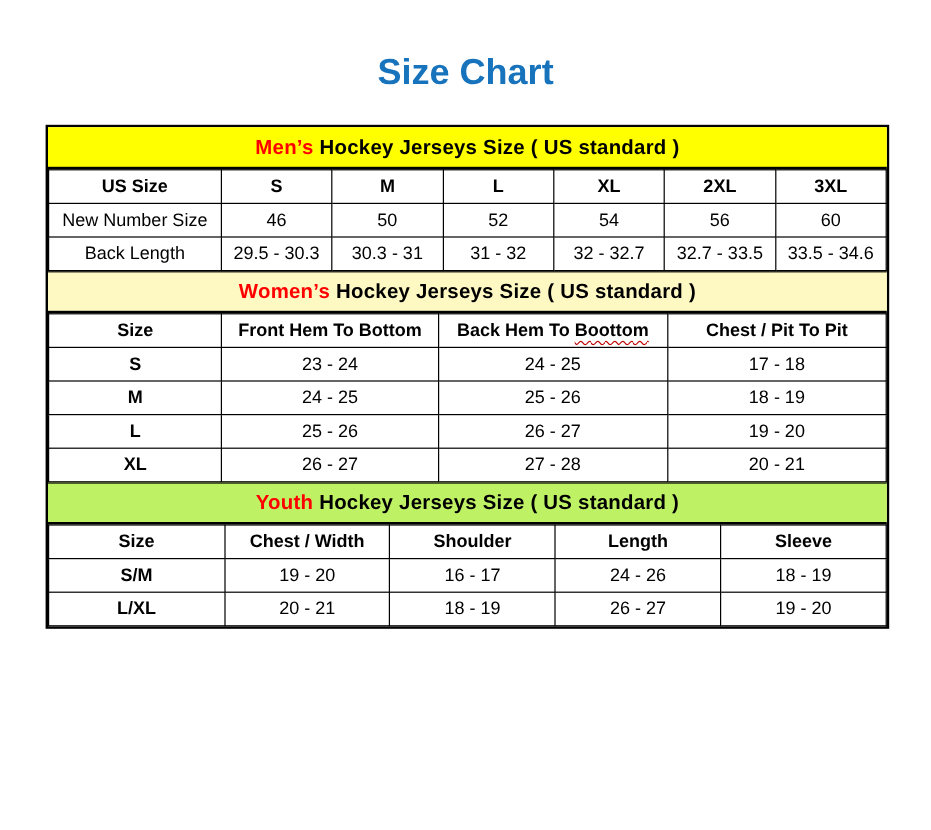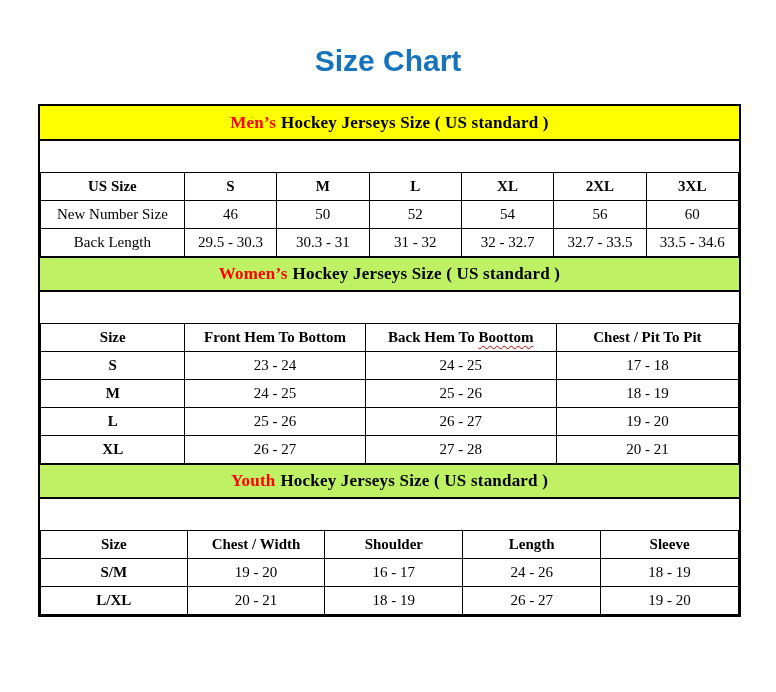--- a/index.html
+++ b/index.html
@@ -16,41 +16,39 @@
     text-align: center;
     font-size: 30px;
     line-height: 34px;
     font-weight: 700;
   }
   .chart {
     margin: 26px 0 0 38px;
     width: 703px;
     border: 2px solid #000000;
     background: #ffffff;
-    font-family: Liberation Serif, serif;
   }
   .section-header {
     display: flex;
     align-items: center;
     justify-content: center;
     gap: 5px;
     height: 35px;
     border-bottom: 2px solid #000000;
     font-size: 17px;
     font-weight: 700;
     letter-spacing: 0.2px;
   }
   .section + .section .section-header {
     border-top: 1px solid #000000;
   }
   table {
     width: 100%;
     border-collapse: collapse;
     table-layout: fixed;
-    margin-top: 31px;
   }
   th, td {
     border: 1px solid #000000;
     text-align: center;
     vertical-align: middle;
     height: 28px;
     padding: 0 2px;
     font-size: 15px;
     font-weight: 400;
     white-space: nowrap;
@@ -112,21 +110,21 @@
             <td>30.3 - 31</td>
             <td>31 - 32</td>
             <td>32 - 32.7</td>
             <td>32.7 - 33.5</td>
             <td>33.5 - 34.6</td>
           </tr>
         </tbody>
       </table>
     </section>
     <section class="section">
-      <div class="section-header" style="background: #bef264;">
+      <div class="section-header" style="background: #fef9c3;">
         <span style="color: rgb(255, 0, 0);">Women’s</span>
         <span>Hockey Jerseys Size ( US standard )</span>
       </div>
       <table class="bold-first">
         <colgroup>
           <col style="width: 20.7%;">
           <col style="width: 25.8%;">
           <col style="width: 27.4%;">
           <col>
         </colgroup>

